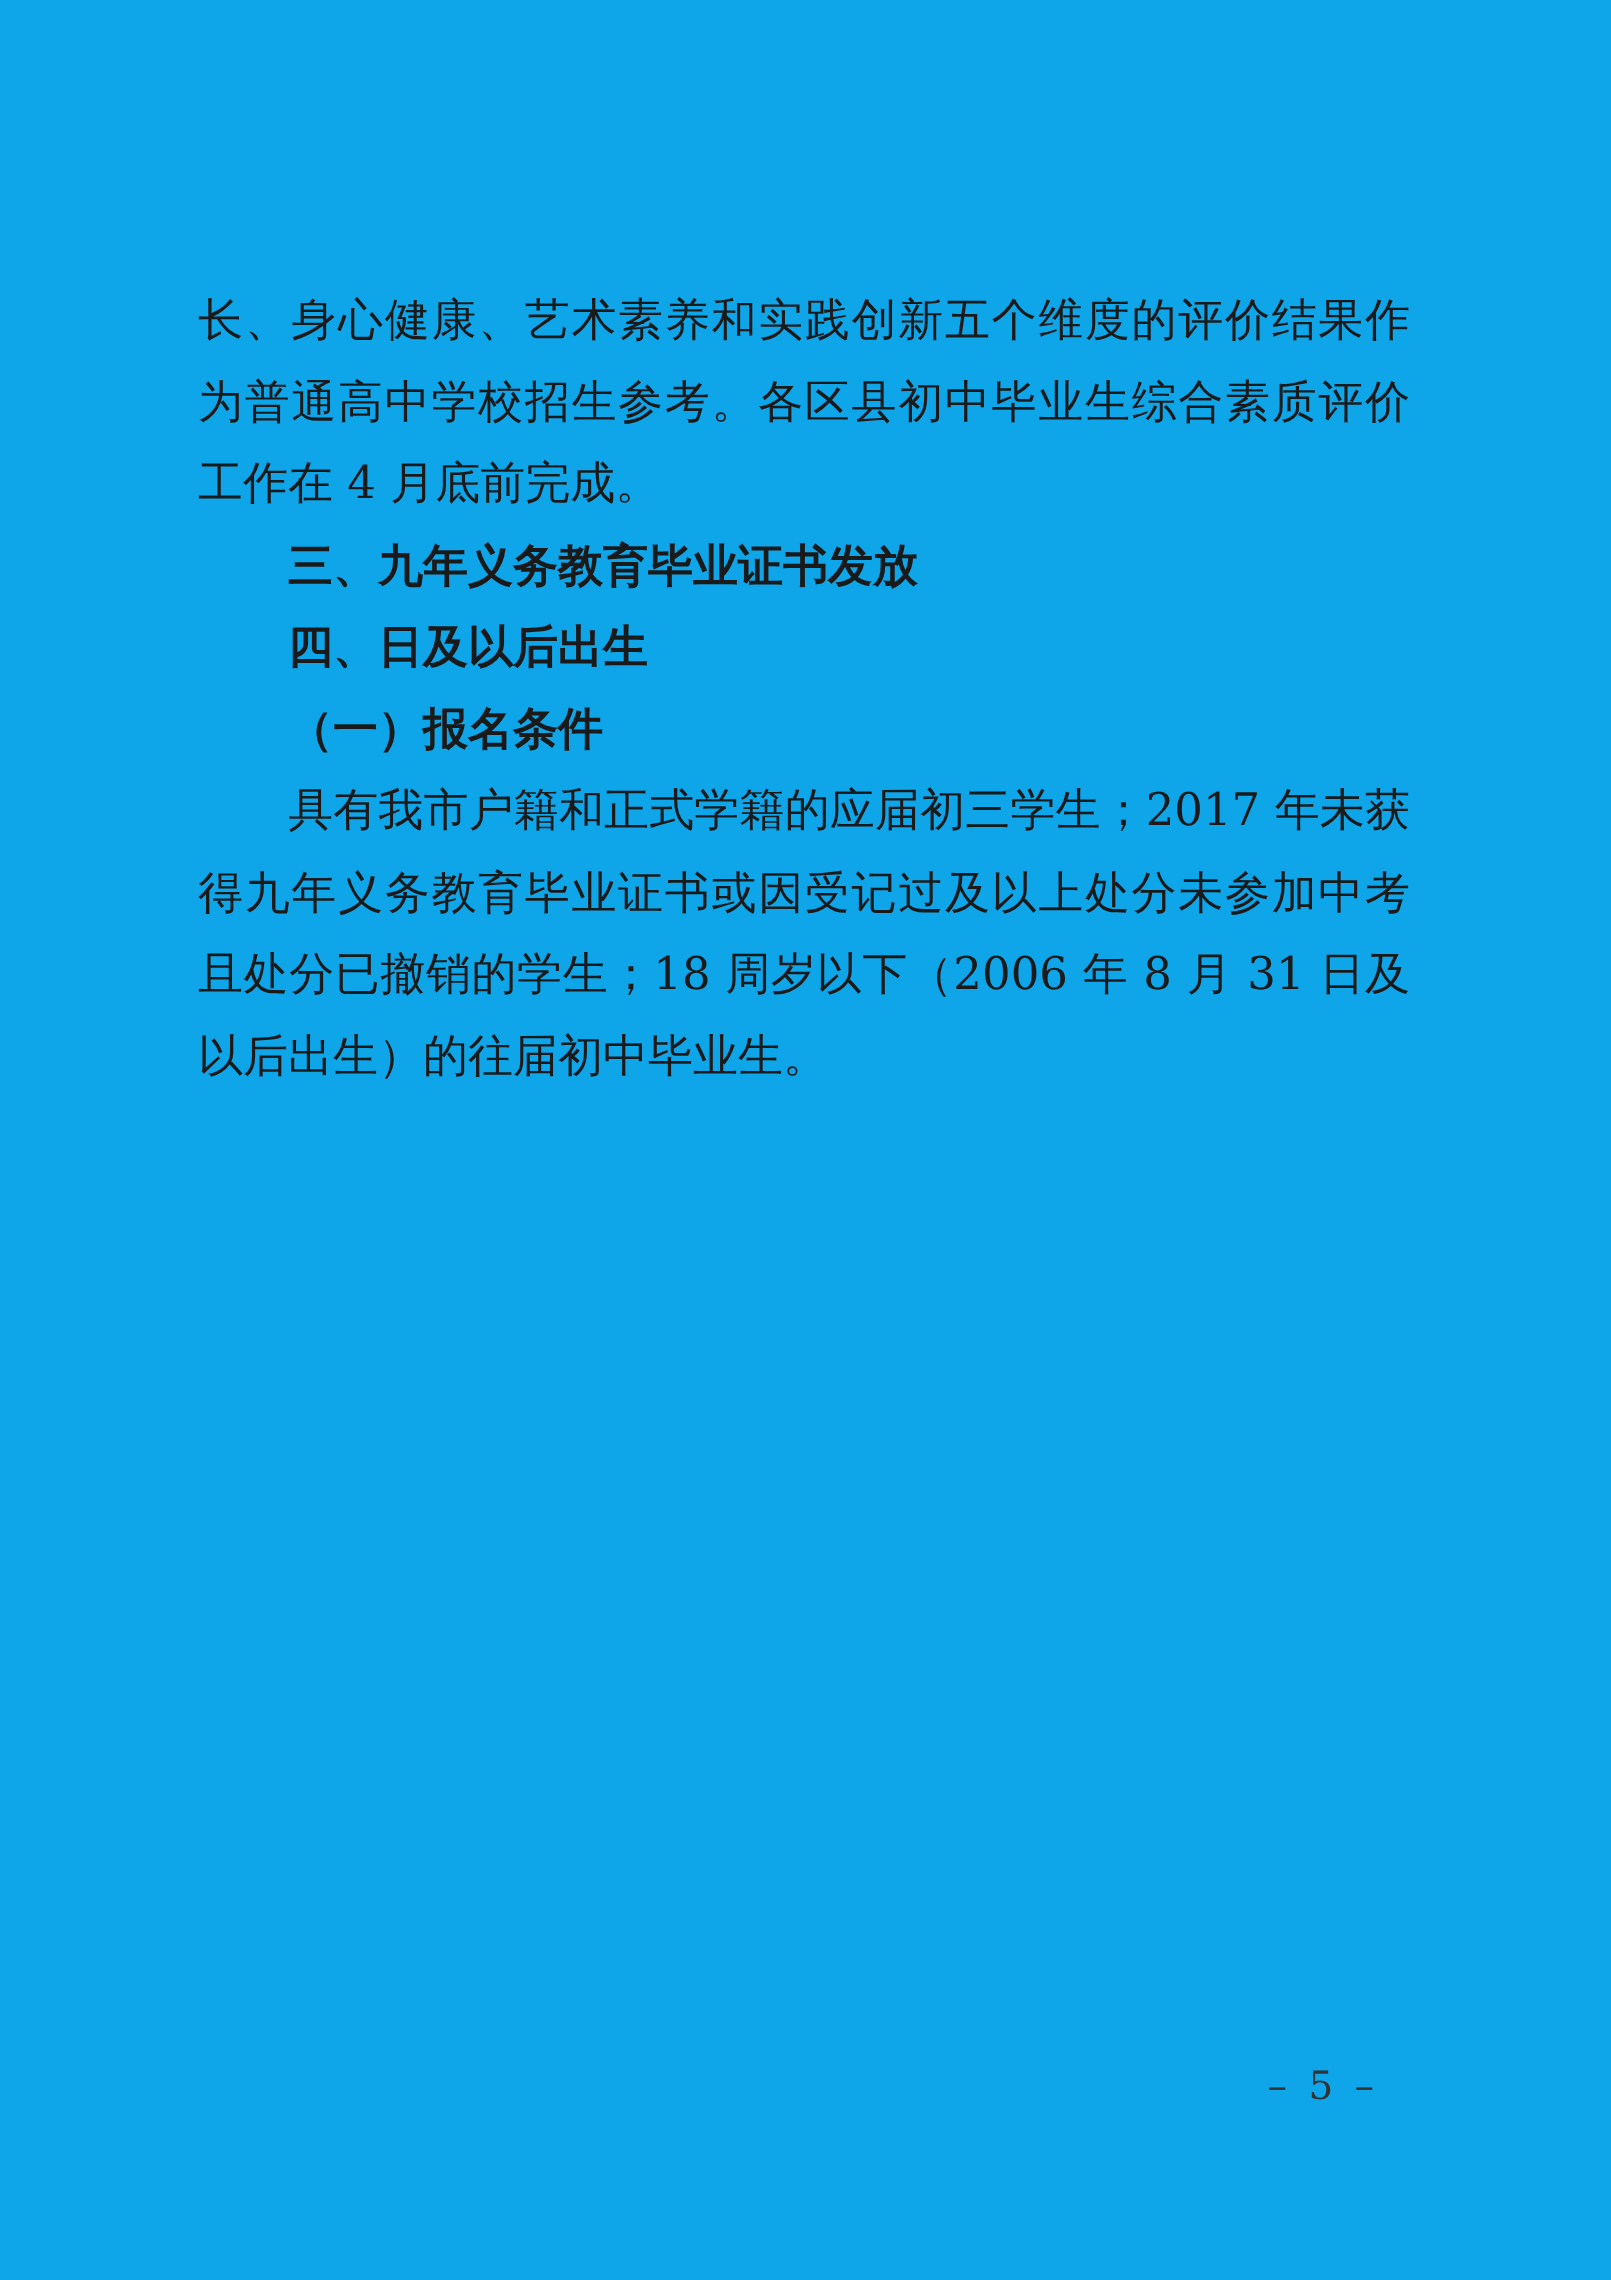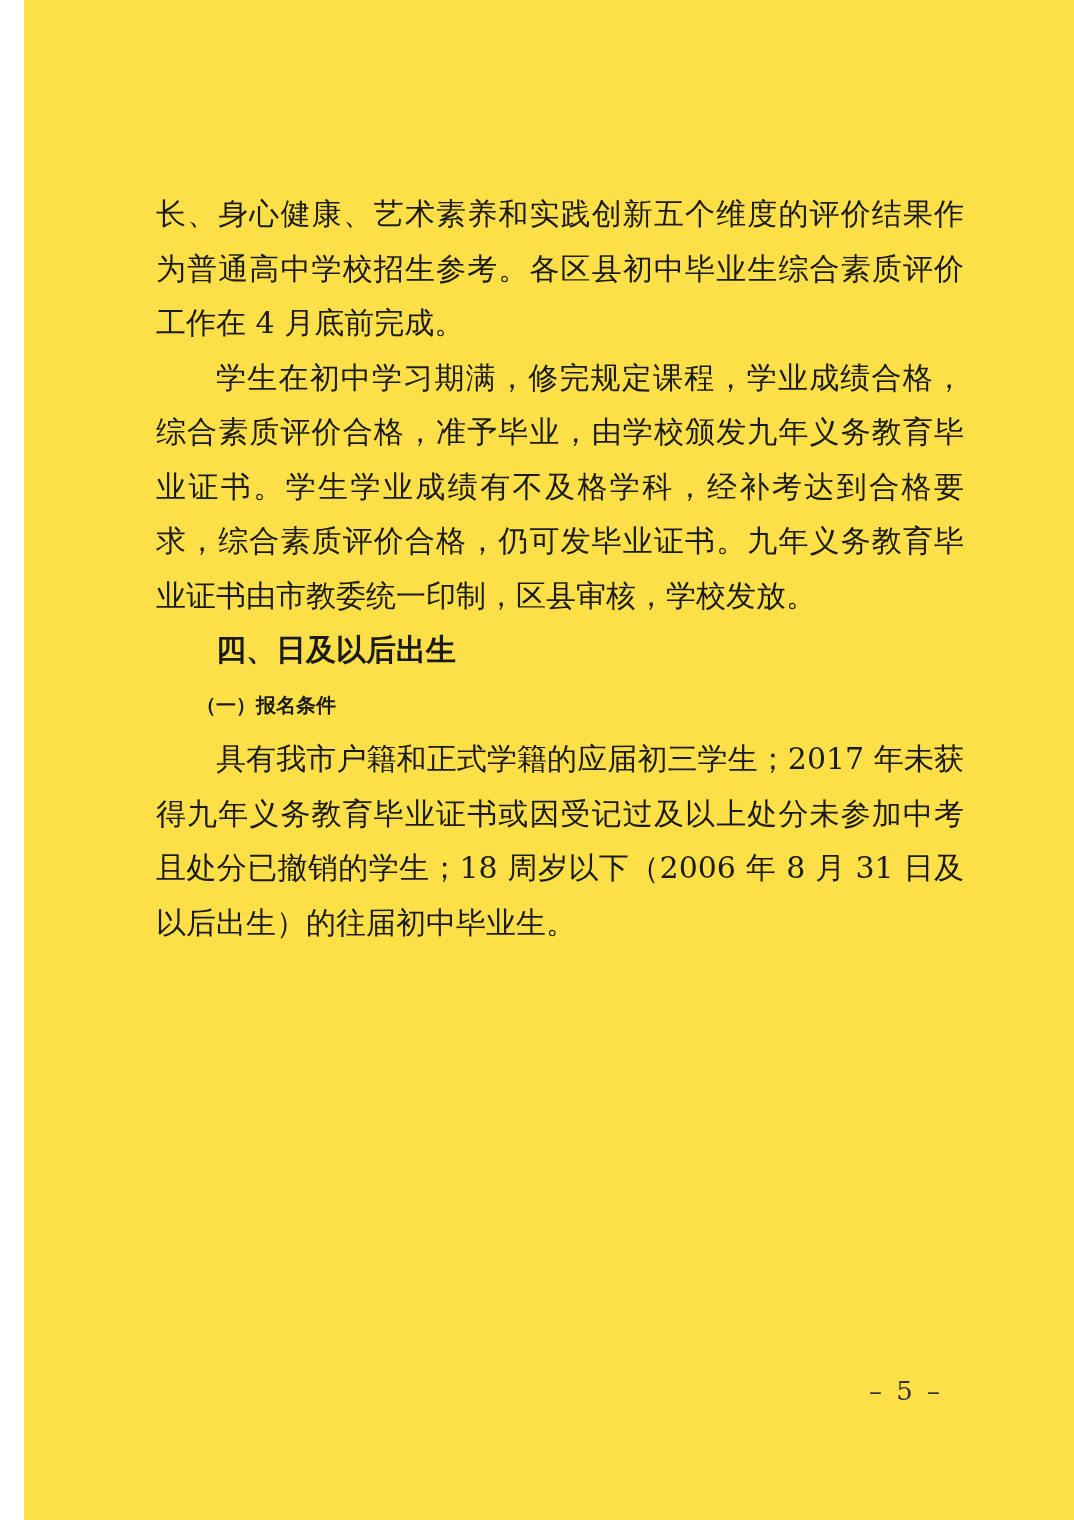--- a/index.html
+++ b/index.html
@@ -11,22 +11,21 @@
     height: 1520px;
     background: #ffffff;
     color: #1a1a1a;
     font-family: "DejaVu Serif", "Liberation Serif", serif;
     position: relative;
     overflow: hidden;
   }
   .page {
     position: absolute;
     inset: 0;
-    background: #fde047;
-    margin-left: 24px;
+    background: #0ea5e9;
   }
   .content {
     position: absolute;
     left: 132px;
     top: 187px;
     width: 808px;
   }
   .para {
     margin: 0;
     font-size: 30px;
@@ -45,21 +44,21 @@
     font-family: "DejaVu Sans", "Liberation Sans", sans-serif;
     font-size: 30px;
     line-height: 54.5px;
     font-weight: 700;
     text-indent: 2em;
     text-align: left;
   }
   .heading-kai {
     margin: 0;
     font-family: "DejaVu Serif", "Liberation Serif", serif;
-    font-size: 20px;
+    font-size: 30px;
     line-height: 54.5px;
     font-weight: 700;
     text-indent: 2em;
     text-align: left;
   }
   .page-number {
     position: absolute;
     left: 845px;
     top: 1376px;
     font-size: 26px;
@@ -70,22 +69,22 @@
   }
 </style>
 </head>
 <body>
 
 <div class="page">
   <div class="content">
 
     <p class="para continued">长、身心健康、艺术素养和实践创新五个维度的评价结果作为普通高中学校招生参考。各区县初中毕业生综合素质评价工作在 4 月底前完成。</p>
 
+    <h2 class="heading-hei">三、九年义务教育毕业证书发放</h2>
 
-    <p class="para">学生在初中学习期满，修完规定课程，学业成绩合格，综合素质评价合格，准予毕业，由学校颁发九年义务教育毕业证书。学生学业成绩有不及格学科，经补考达到合格要求，综合素质评价合格，仍可发毕业证书。九年义务教育毕业证书由市教委统一印制，区县审核，学校发放。</p>
 
     <h2 class="heading-hei">四、日及以后出生</h2>
 
     <h3 class="heading-kai">（一）报名条件</h3>
 
     <p class="para">具有我市户籍和正式学籍的应届初三学生；2017 年未获得九年义务教育毕业证书或因受记过及以上处分未参加中考且处分已撤销的学生；18 周岁以下（2006 年 8 月 31 日及以后出生）的往届初中毕业生。</p>
 
 
   </div>
 

